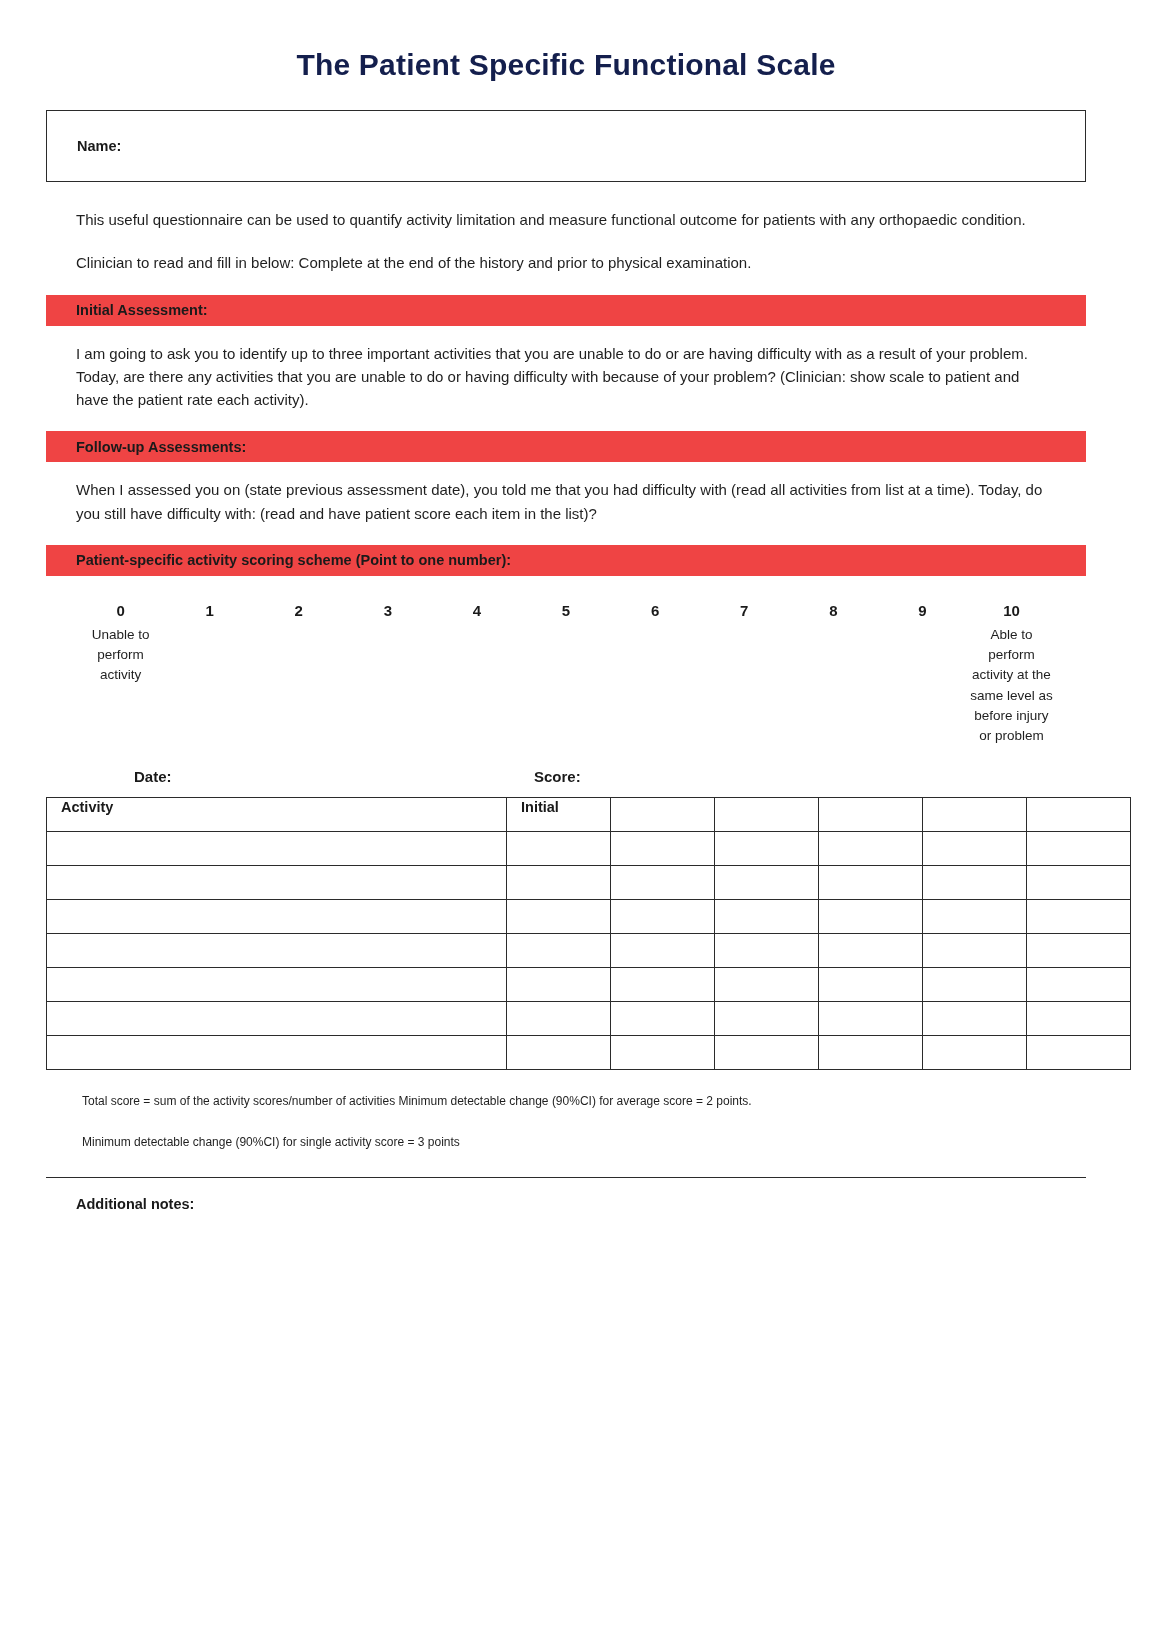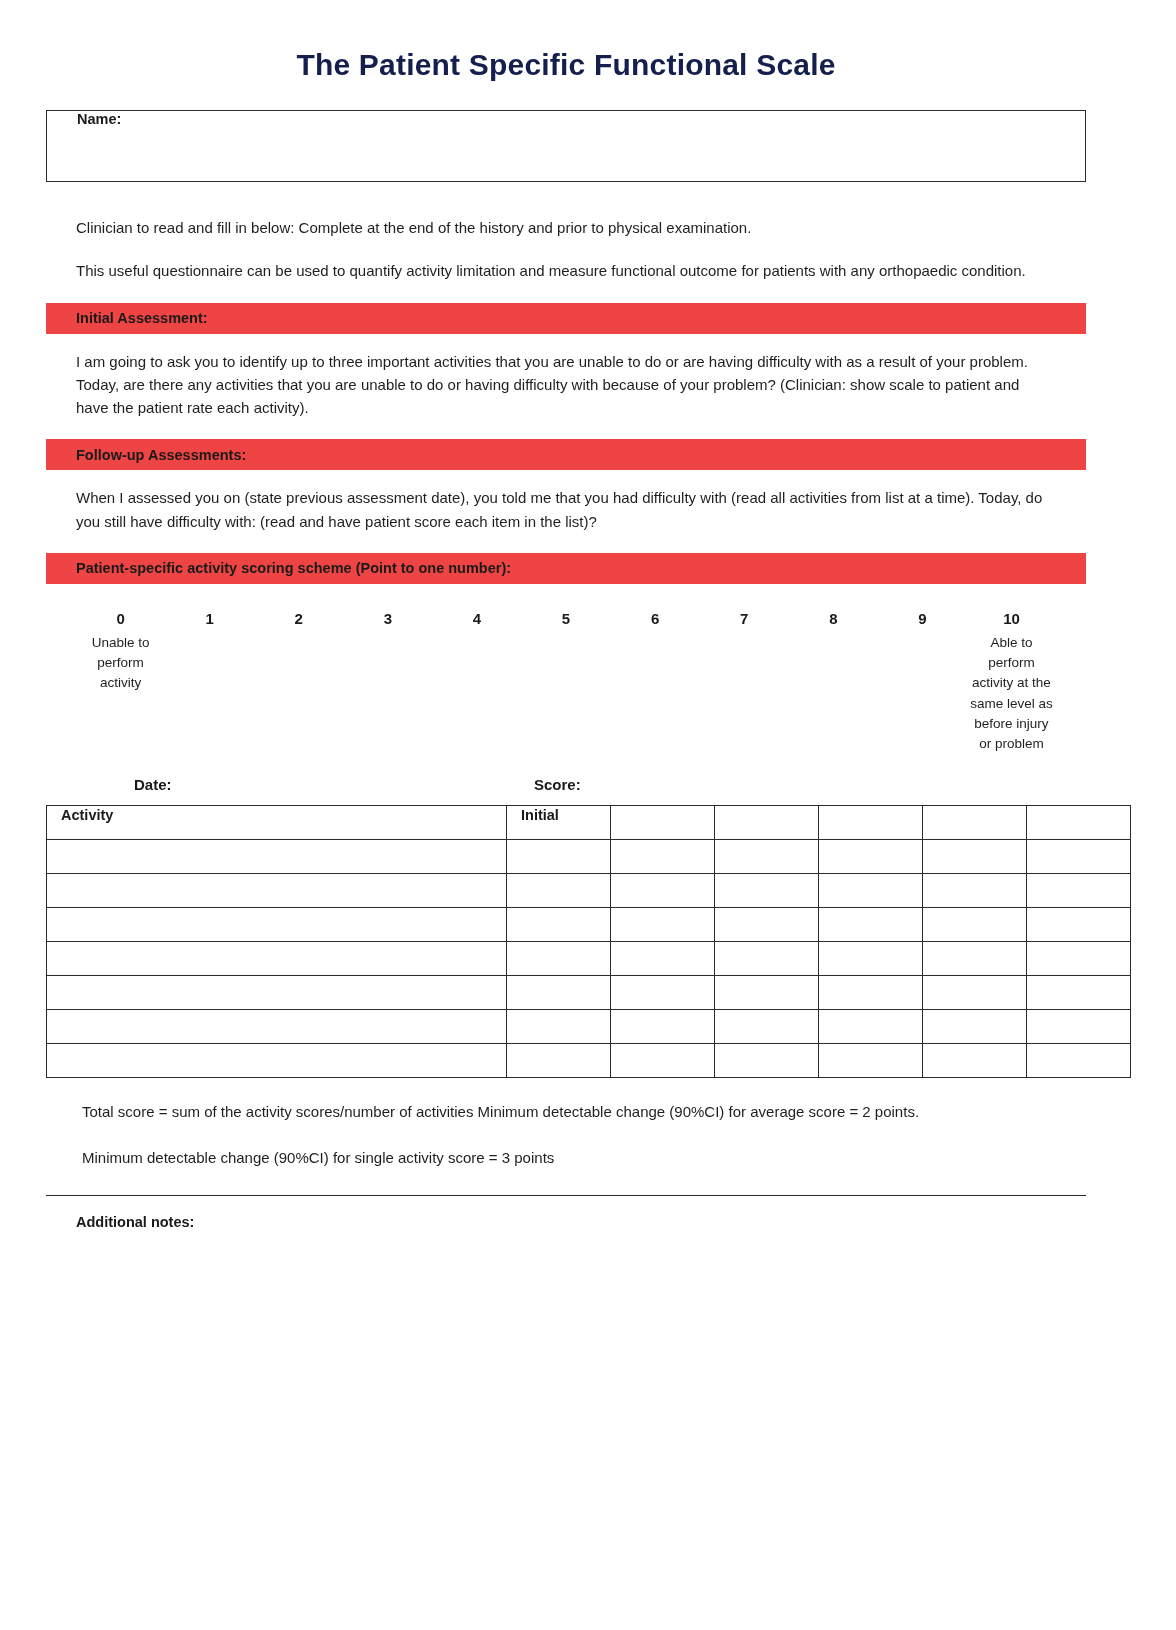--- a/index.html
+++ b/index.html
@@ -32,22 +32,23 @@
     margin: 0;
     padding-top: 48px;
     padding-bottom: 28px;
   }
 
   
   .name-box {
     border: 1.5px solid #2b2b2b;
     height: 72px;
     display: flex;
+    align-items: center;
     padding-left: 30px;
-    margin-bottom: 34px;
+    margin-bottom: 26px;
   }
   .name-label {
     font-size: 14.5px;
     font-weight: bold;
     color: #1a1a1a;
   }
 
   
   .para {
     font-size: 15px;
@@ -126,21 +127,21 @@
   }
   .tbl th { font-weight: bold; }
   .col-activity { width: 460px; }
   .col-initial  { width: 104px; }
   .col-blank    { width: 104px; }
 
   .tbl-wrap { padding: 0 0 0 0; margin: 0 0 0 0; }
 
   
   .footnote {
-    font-size: 15px;
+    font-size: 12px;
     line-height: 1.55;
     color: #1f1f1f;
     padding: 0 36px 0 36px;
     margin: 22px 0 0 0;
   }
   .footnote.second { margin-top: 22px; }
 
   .rule {
     border-top: 1.5px solid #2b2b2b;
     margin: 26px 0 0 0;
@@ -201,22 +202,22 @@
 <body>
 
 <div class="page">
 
   <h1 class="title">The Patient Specific Functional Scale</h1>
 
   <div class="name-box">
     <span class="name-label">Name:</span>
   </div>
 
+  <p class="para">This useful questionnaire can be used to quantify activity limitation and measure functional outcome for patients with any orthopaedic condition.</p>
   <p class="para">Clinician to read and fill in below: Complete at the end of the history and prior to physical examination.</p>
-  <p class="para">This useful questionnaire can be used to quantify activity limitation and measure functional outcome for patients with any orthopaedic condition.</p>
 
   <div class="section-bar">Initial Assessment:</div>
   <p class="para">I am going to ask you to identify up to three important activities that you are unable to do or are having difficulty with as a result of your problem. Today, are there any activities that you are unable to do or having difficulty with because of your problem? (Clinician: show scale to patient and have the patient rate each activity).</p>
 
   <div class="section-bar">Follow-up Assessments:</div>
   <p class="para">When I assessed you on (state previous assessment date), you told me that you had difficulty with (read all activities from list at a time). Today, do you still have difficulty with: (read and have patient score each item in the list)?</p>
 
   <div class="section-bar mt">Patient-specific activity scoring scheme (Point to one number):</div>
 
   <div class="scale-wrap">

